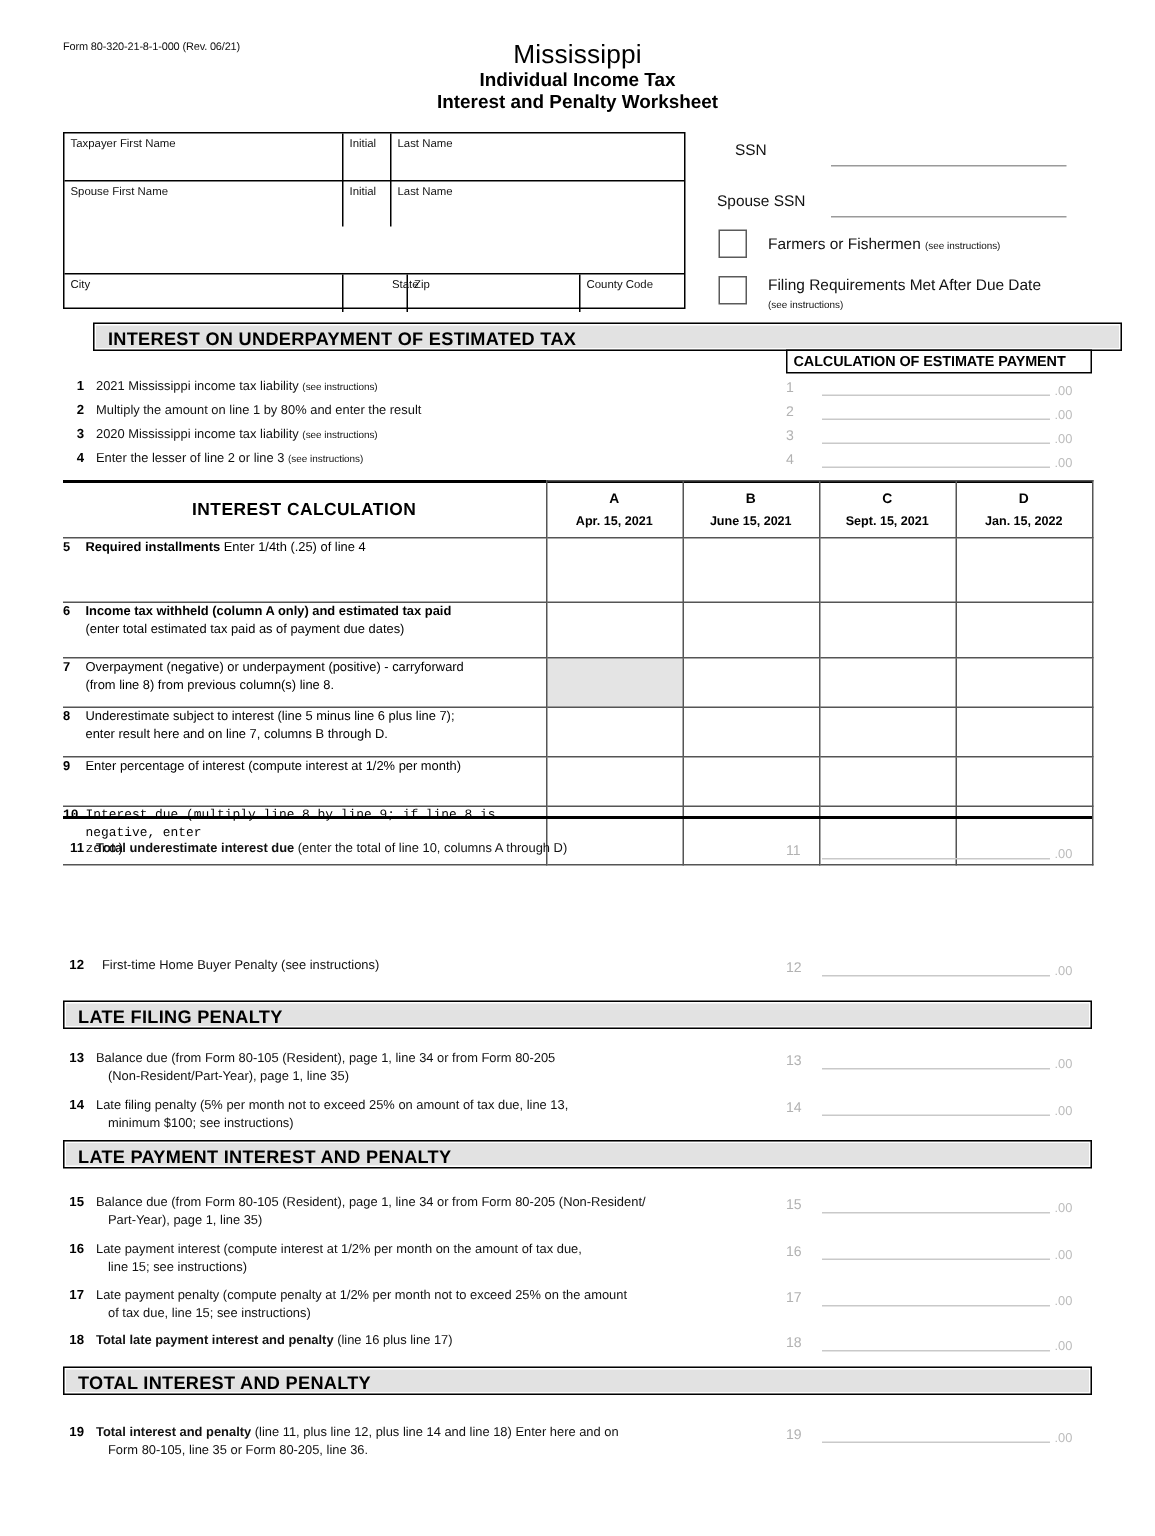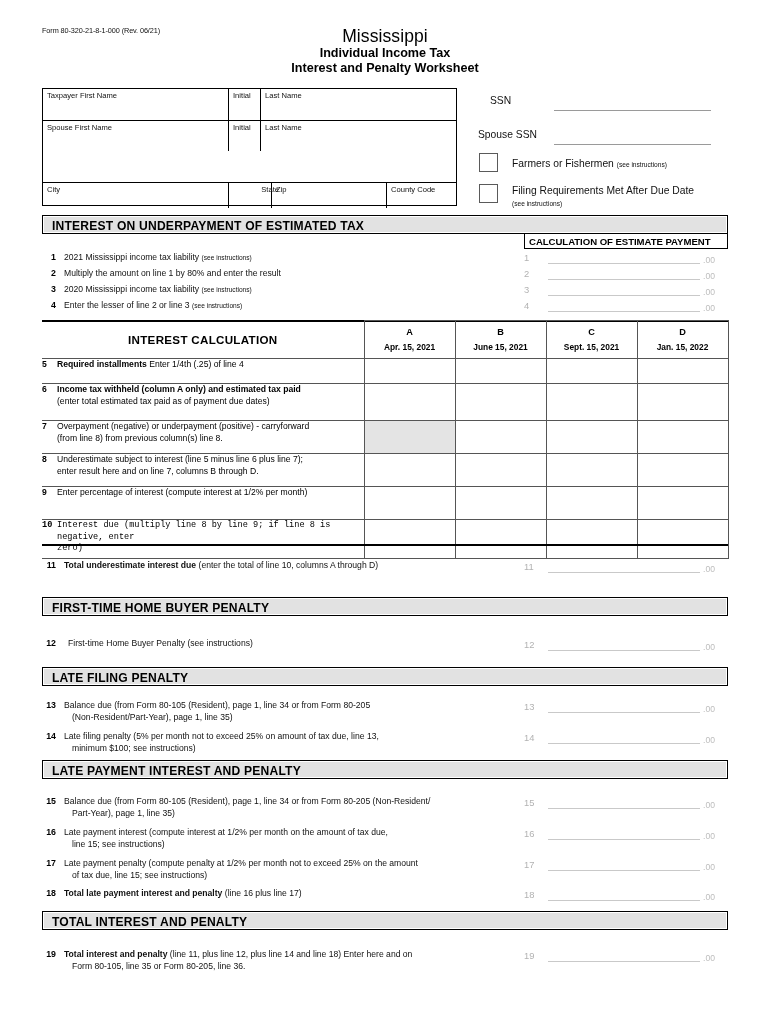--- a/index.html
+++ b/index.html
@@ -319,21 +319,21 @@
     <div class="ssn-rule" style="left:554px;top:144px;width:157px;"></div>
 
     <div class="chk" style="left:479px;top:153px;"></div>
     <div class="chk-label" style="left:512px;top:158px;"><span>Farmers or Fishermen</span> <span class="inline-sm">(see instructions)</span></div>
 
     <div class="chk" style="left:479px;top:184px;"></div>
     <div class="chk-label" style="left:512px;top:185px;">Filing Requirements Met After Due Date</div>
     <div class="chk-sub" style="left:512px;top:200px;">(see instructions)</div>
   </div>
 
-  <div class="sec-bar" style="top:215px;">
+  <div class="sec-bar" style="top:215px;margin-left:20px;">
     <span>INTEREST ON UNDERPAYMENT OF ESTIMATED TAX</span>
   </div>
 
   <div class="cep-box">
     <span>CALCULATION OF ESTIMATE PAYMENT</span>
   </div>
 
   <div class="num" style="left:42px;top:252px;">1</div>
   <div class="t" style="left:64px;top:252px;"><span>2021 Mississippi income tax liability </span><span class="sm">(see instructions)</span></div>
   <div class="m-num" style="left:524px;top:252px;">1</div>
@@ -382,21 +382,21 @@
           <span class="lt">C</span>
           <span>Sept. 15, 2021</span>
         </th>
         <th class="ic-head-col">
           <span class="lt">D</span>
           <span>Jan. 15, 2022</span>
         </th>
       </tr>
     </thead>
     <tbody>
-      <tr style="height:25px;">
+      <tr style="height:43px;">
         <td class="ic-label">
           <span class="idx">5</span><span class="txt"><b>Required installments</b><span>  Enter 1/4th (.25) of line 4</span></span>
         </td>
         <td class="ic-cell"></td>
         <td class="ic-cell"></td>
         <td class="ic-cell"></td>
         <td class="ic-cell"></td>
       </tr>
       <tr style="height:37px;">
         <td class="ic-label">
@@ -446,23 +446,20 @@
     </tbody>
   </table>
   <div class="ic-bottomline" style="top:544px;"></div>
 
   <div class="num" style="left:42px;top:560px;">11</div>
   <div class="t" style="left:64px;top:560px;"><b>Total underestimate interest due </b><span>(enter the total of line 10, columns A through D)</span></div>
   <div class="m-num" style="left:524px;top:561px;">11</div>
   <div class="m-rule" style="left:548px;top:572px;"></div>
   <div class="m-cents" style="left:703px;top:564px;">.00</div>
 
-  <div class="sec-bar" style="top:597px;">
-    <span>FIRST-TIME HOME BUYER PENALTY</span>
-  </div>
 
   <div class="num" style="left:42px;top:638px;">12</div>
   <div class="t" style="left:68px;top:638px;">First-time Home Buyer Penalty (see instructions)</div>
   <div class="m-num" style="left:524px;top:639px;">12</div>
   <div class="m-rule" style="left:548px;top:650px;"></div>
   <div class="m-cents" style="left:703px;top:642px;">.00</div>
 
   <div class="sec-bar" style="top:667px;">
     <span>LATE FILING PENALTY</span>
   </div>

